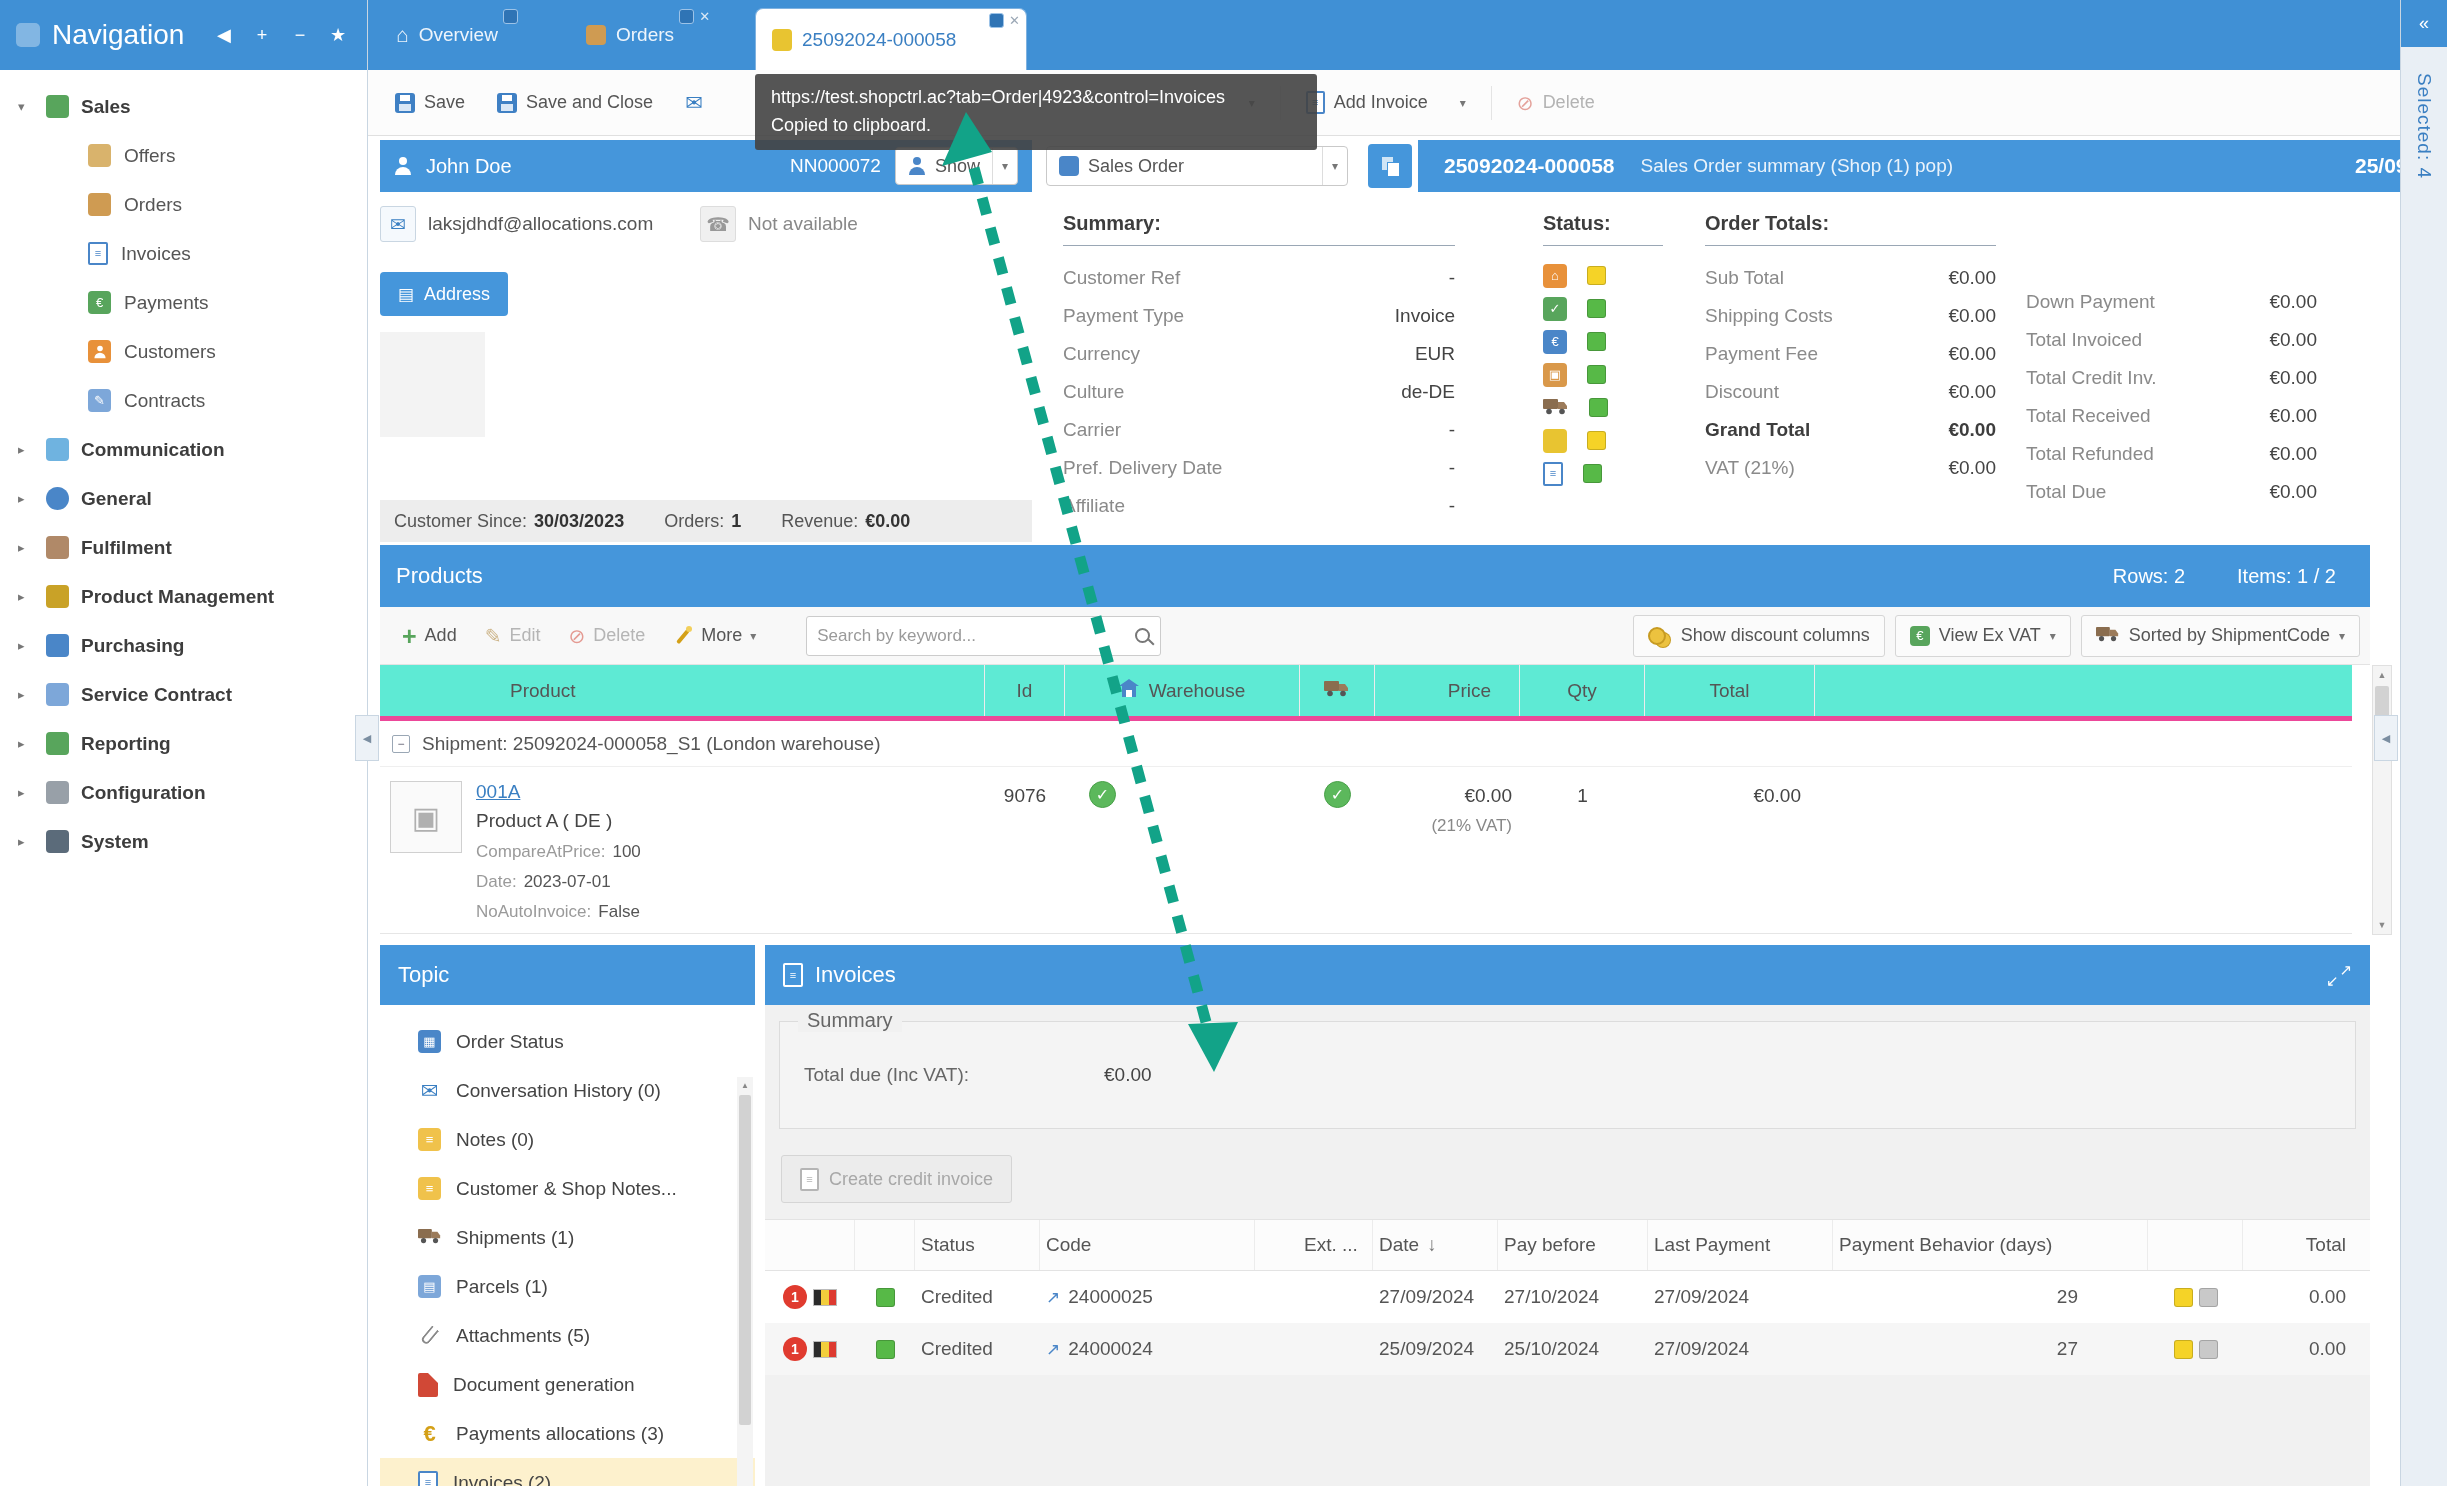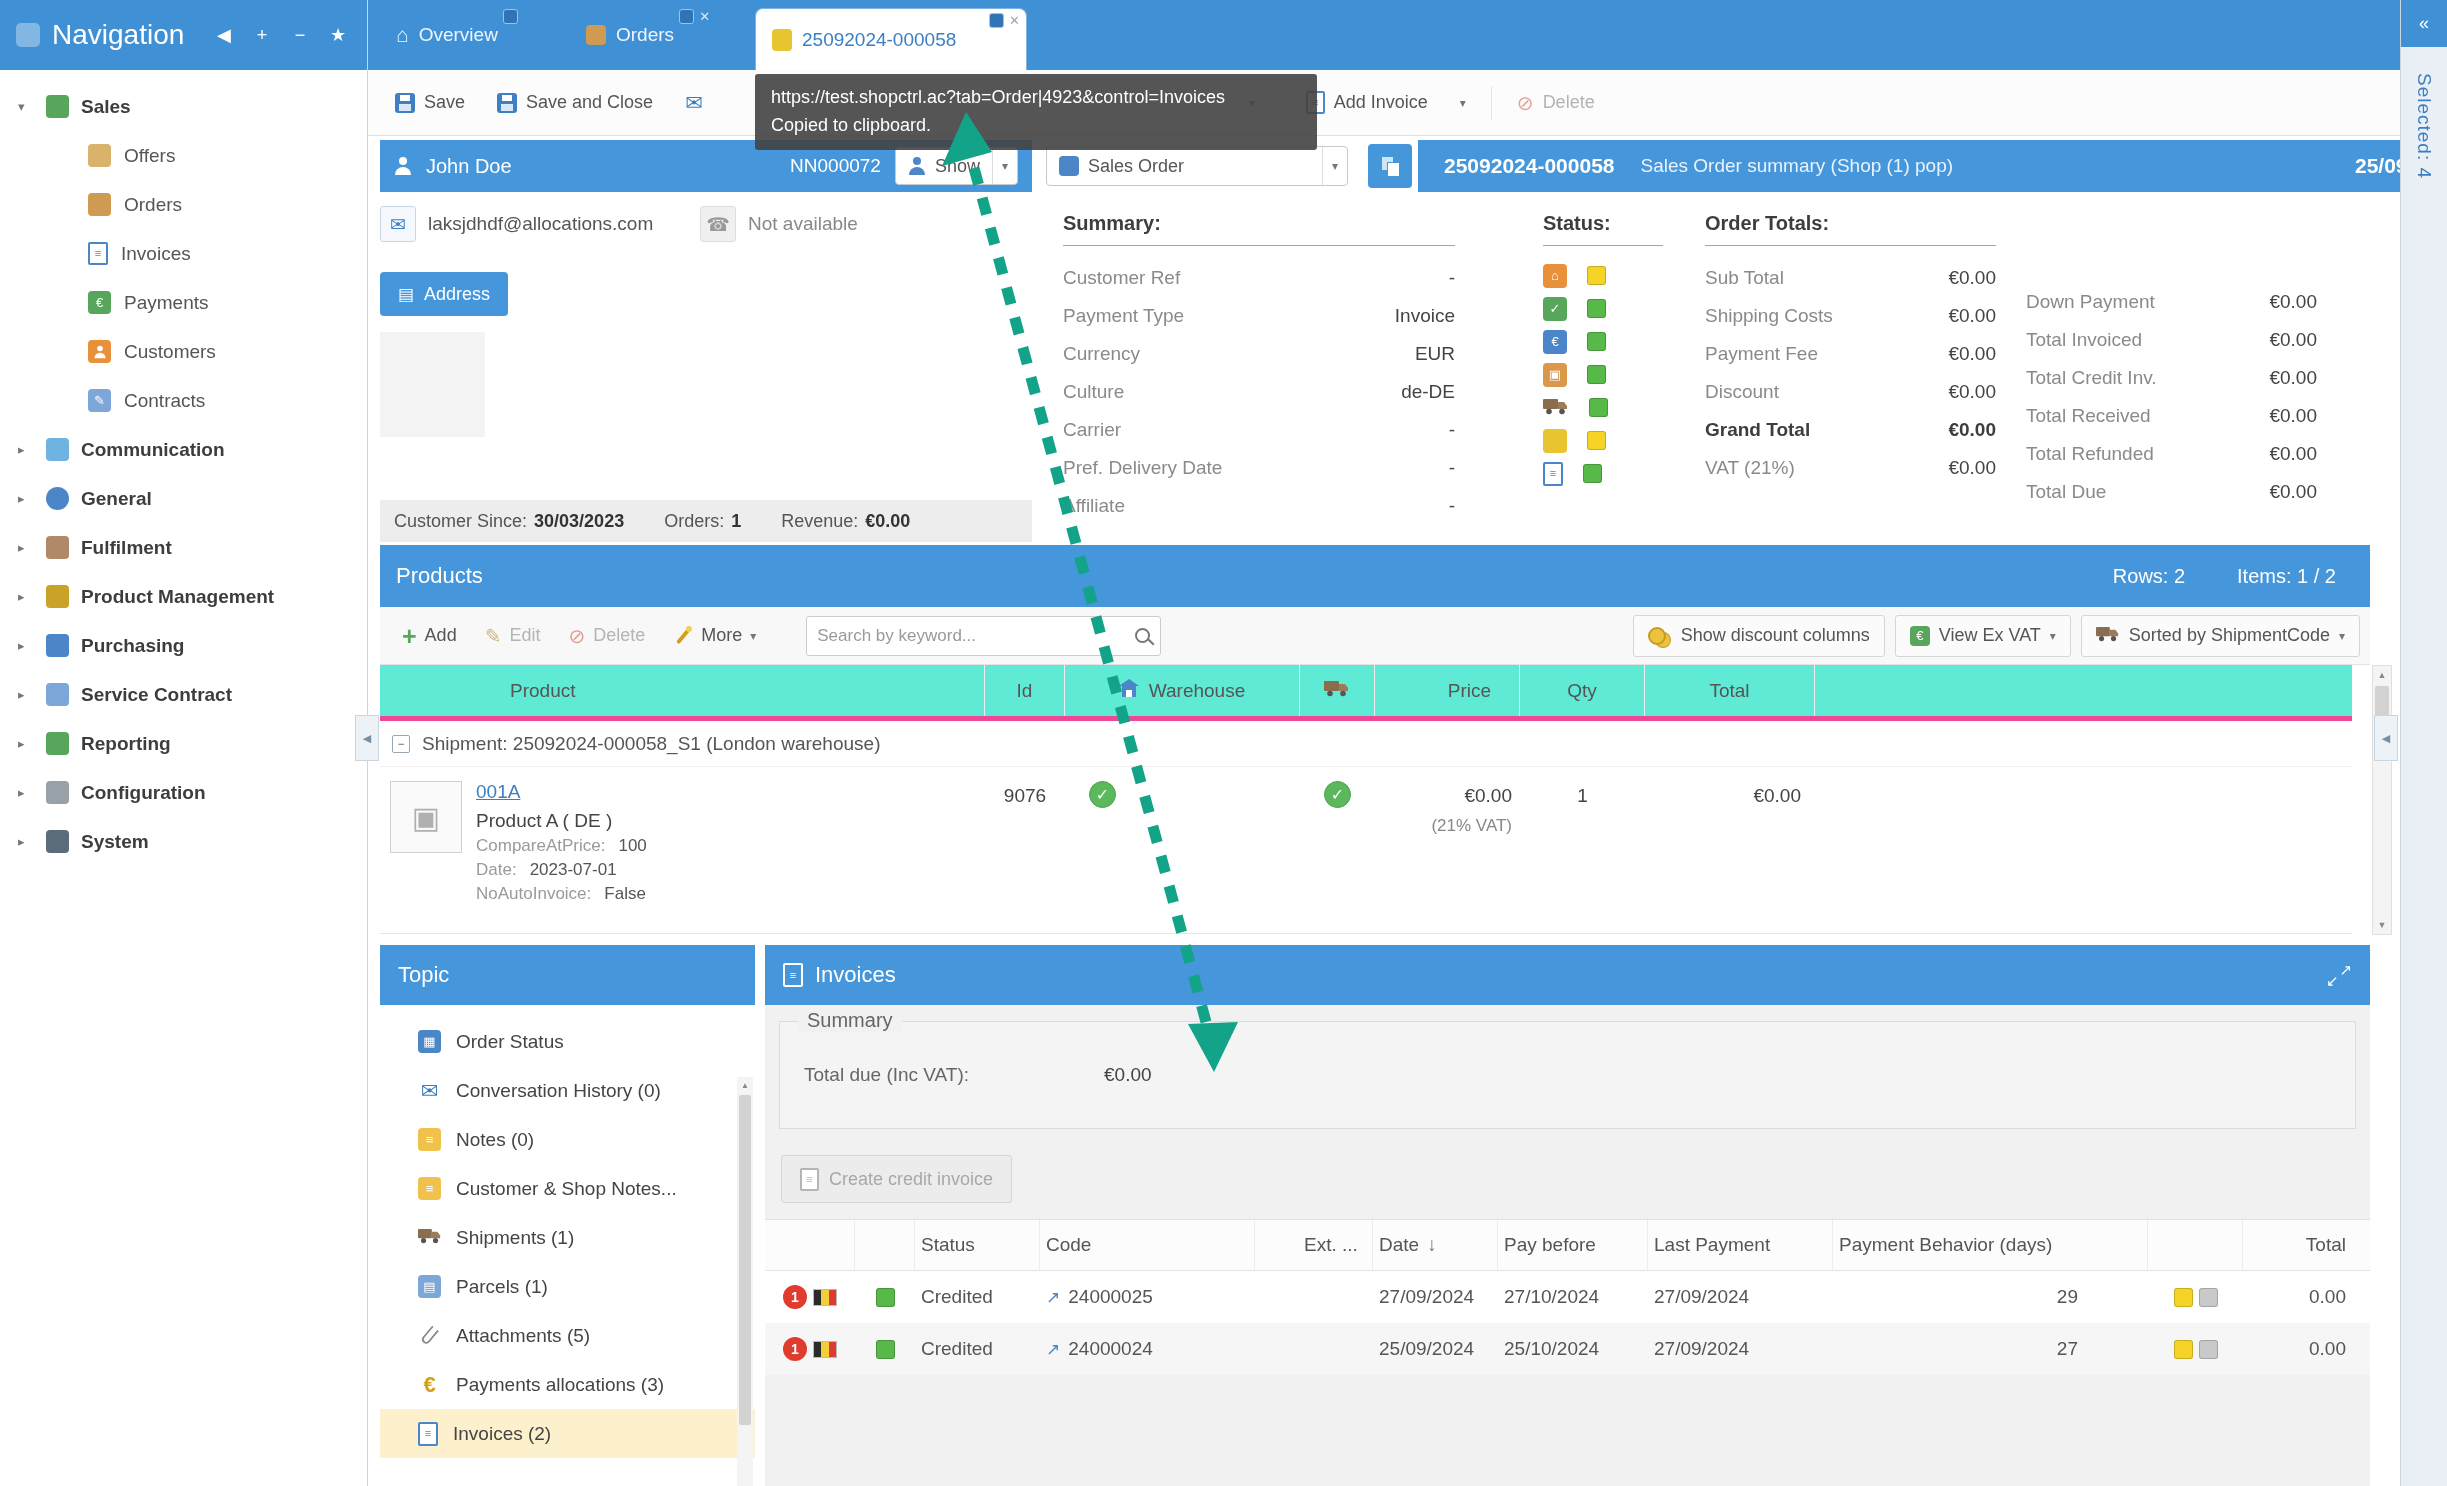--- a/index.html
+++ b/index.html
@@ -135,21 +135,21 @@
   .col-total{width:170px;justify-content:center;}
   .col-fill{flex:1;border-right:none !important;}
   .prows{left:380px;top:721px;width:1972px;background:#fff;border-bottom:1px solid #e6e6e6;}
   .shiprow{height:46px;display:flex;align-items:center;gap:12px;padding-left:12px;border-bottom:1px solid #efefef;font-size:19px;color:#555;}
   .collapse-sq{width:18px;height:18px;border:1px solid #9aa7b5;border-radius:2px;display:inline-flex;align-items:center;justify-content:center;font-size:12px;color:#667;}
   .prodrow{height:166px;display:flex;}
   .prodrow>div{flex:none;}
   .pc-product{width:605px;display:flex;gap:14px;padding:14px 0 0 10px;}
   .pc-info .code{color:#3a7fc2;text-decoration:underline;font-size:19px;}
   .pc-info .name{color:#444;font-size:19px;margin-top:7px;}
-  .attr{font-size:17px;margin-top:4px;display:flex;gap:13px;}
+  .attr{font-size:17px;margin-top:10px;display:flex;gap:7px;}
   .attr .k{color:#9a9a9a;}
   .attr .v{color:#555;}
   .pc-id{width:80px;text-align:center;padding-top:18px;font-size:19px;}
   .pc-wh{width:235px;padding:14px 0 0 24px;}
   .pc-truck{width:75px;display:flex;justify-content:center;align-items:flex-start;padding-top:14px;}
   .pc-price{width:145px;text-align:right;padding:18px 8px 0 0;font-size:19px;}
   .pc-price .sub{color:#888;font-size:17px;margin-top:9px;}
   .pc-qty{width:125px;text-align:center;padding-top:18px;font-size:19px;}
   .pc-total{width:170px;text-align:right;padding:18px 14px 0 0;font-size:19px;}
   .vscroll{left:2372px;top:665px;width:20px;height:270px;background:#f4f4f4;border:1px solid #e0e0e0;}
@@ -758,20 +758,24 @@
         </span>
       <span>Parcels (1)</span>
     </div>
     <div class="titem">
       <span style="width:23px;display:inline-flex;justify-content:center">
           <span class="clip-ic"></span>
         </span>
       <span>Attachments (5)</span>
     </div>
     <div class="titem">
+      <span class="pdf-ic"></span>
+      <span>Document generation</span>
+    </div>
+    <div class="titem">
       <span style="color:#d4a017;font-size:22px;width:23px;text-align:center;font-weight:bold">€</span>
       <span>Payments allocations (3)</span>
     </div>
     <div class="titem selected">
       <span class="doc-outline blue" style="width:20px;height:24px">
           <span>≡</span>
         </span>
       <span>Invoices (2)</span>
     </div>
     <div class="tscroll">

